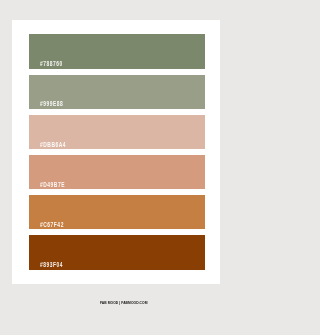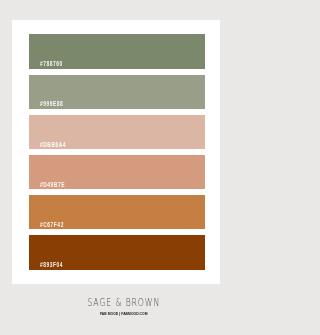--- a/index.html
+++ b/index.html
@@ -100,15 +100,14 @@
     <div class="swatch" style="background: rgb(198, 127, 66);">
         <span class="swatch-label">#C67F42</span>
       </div>
     <div class="swatch" style="background: rgb(137, 63, 4);">
         <span class="swatch-label">#893F04</span>
       </div>
   </div>
 </div>
 
 <div class="caption">
-  <div class="title-row"><span class="title">SAGE &amp; BROWN</span></div>
   <div class="subtitle-row"><span class="subtitle">FAB MOOD | FABMOOD.COM</span></div>
 </div>
 
 </body></html>

